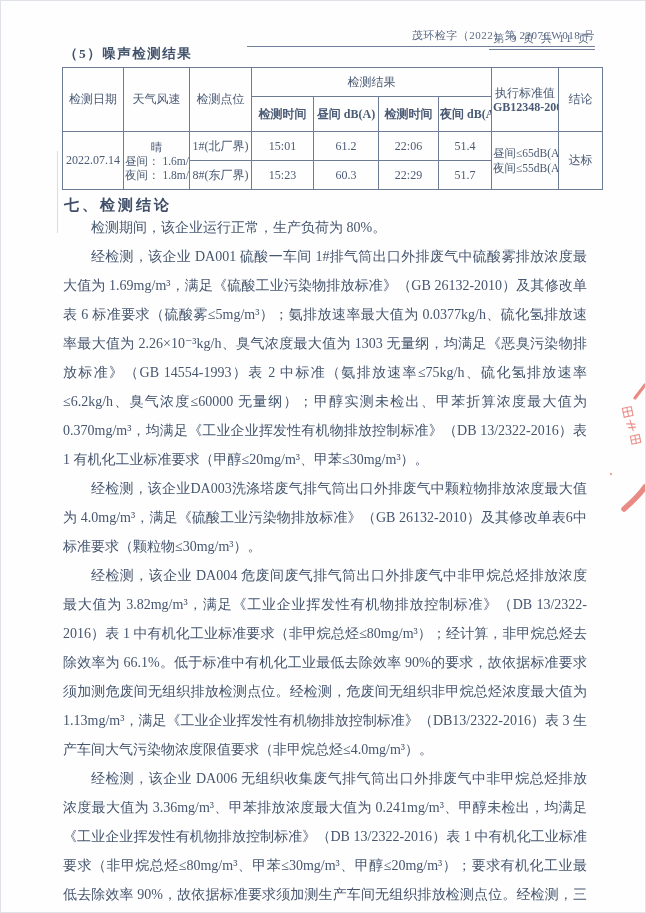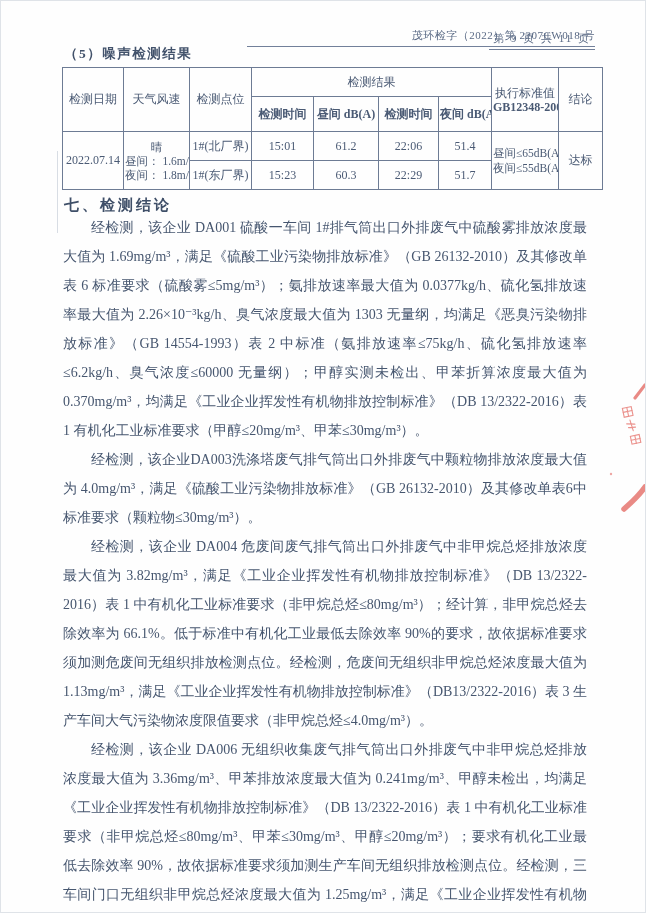--- a/index.html
+++ b/index.html
@@ -112,32 +112,33 @@
       <td>61.2</td>
       <td>22:06</td>
       <td>51.4</td>
       <td rowspan="2" class="std-cell">
         <div>昼间≤65dB(A)</div>
         <div>夜间≤55dB(A)</div>
       </td>
       <td rowspan="2">达标</td>
     </tr>
     <tr class="brow">
-      <td>1#(东厂界)</td>
+      <td>8#(东厂界)</td>
       <td>15:23</td>
       <td>60.3</td>
       <td>22:29</td>
       <td>51.7</td>
     </tr>
   </tbody>
     </table>
 
   <div class="sec7-title">七、检测结论</div>
 
   <div class="body-text">
+    <p>检测期间，该企业运行正常，生产负荷为 80%。</p>
     <p>经检测，该企业 DA001 硫酸一车间 1#排气筒出口外排废气中硫酸雾排放浓度最大值为 1.69mg/m³，满足《硫酸工业污染物排放标准》（GB 26132-2010）及其修改单表 6 标准要求（硫酸雾≤5mg/m³）；氨排放速率最大值为 0.0377kg/h、硫化氢排放速率最大值为 2.26×10⁻³kg/h、臭气浓度最大值为 1303 无量纲，均满足《恶臭污染物排放标准》（GB 14554-1993）表 2 中标准（氨排放速率≤75kg/h、硫化氢排放速率≤6.2kg/h、臭气浓度≤60000 无量纲）；甲醇实测未检出、甲苯折算浓度最大值为 0.370mg/m³，均满足《工业企业挥发性有机物排放控制标准》（DB 13/2322-2016）表 1 有机化工业标准要求（甲醇≤20mg/m³、甲苯≤30mg/m³）。</p>
     <p>经检测，该企业DA003洗涤塔废气排气筒出口外排废气中颗粒物排放浓度最大值为 4.0mg/m³，满足《硫酸工业污染物排放标准》（GB 26132-2010）及其修改单表6中标准要求（颗粒物≤30mg/m³）。</p>
     <p>经检测，该企业 DA004 危废间废气排气筒出口外排废气中非甲烷总烃排放浓度最大值为 3.82mg/m³，满足《工业企业挥发性有机物排放控制标准》（DB 13/2322-2016）表 1 中有机化工业标准要求（非甲烷总烃≤80mg/m³）；经计算，非甲烷总烃去除效率为 66.1%。低于标准中有机化工业最低去除效率 90%的要求，故依据标准要求须加测危废间无组织排放检测点位。经检测，危废间无组织非甲烷总烃浓度最大值为 1.13mg/m³，满足《工业企业挥发性有机物排放控制标准》（DB13/2322-2016）表 3 生产车间大气污染物浓度限值要求（非甲烷总烃≤4.0mg/m³）。</p>
     <p>经检测，该企业 DA006 无组织收集废气排气筒出口外排废气中非甲烷总烃排放浓度最大值为 3.36mg/m³、甲苯排放浓度最大值为 0.241mg/m³、甲醇未检出，均满足《工业企业挥发性有机物排放控制标准》（DB 13/2322-2016）表 1 中有机化工业标准要求（非甲烷总烃≤80mg/m³、甲苯≤30mg/m³、甲醇≤20mg/m³）；要求有机化工业最低去除效率 90%，故依据标准要求须加测生产车间无组织排放检测点位。经检测，三车间门口无组织非甲烷总烃浓度最大值为 1.25mg/m³，满足《工业企业挥发性有机物排放控制标准》（DB13/2322-2016）表 3</p>
   </div>
 
   <div class="artifact-vline"></div>
 
   <svg class="stamp" viewBox="0 0 48 132">
     <g stroke="#e0544c" fill="none" stroke-linecap="round" opacity="0.85">

